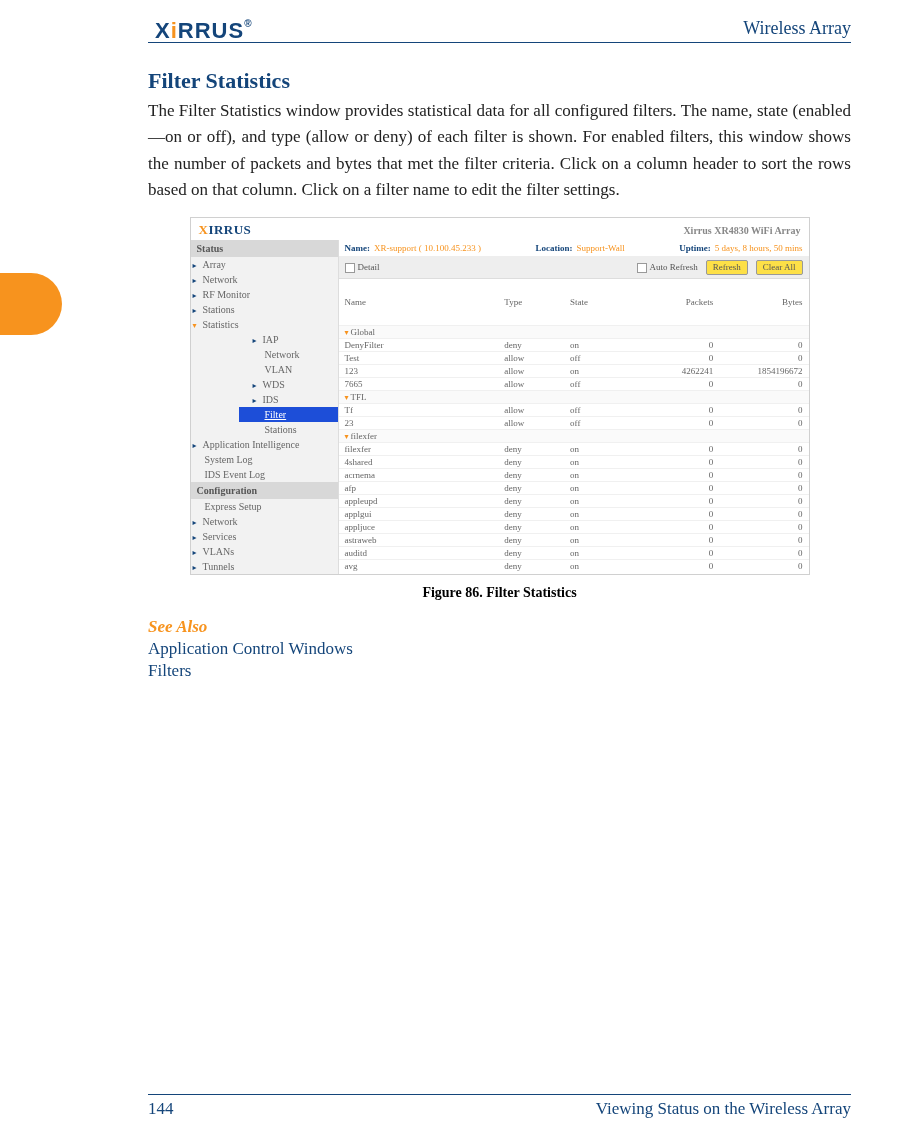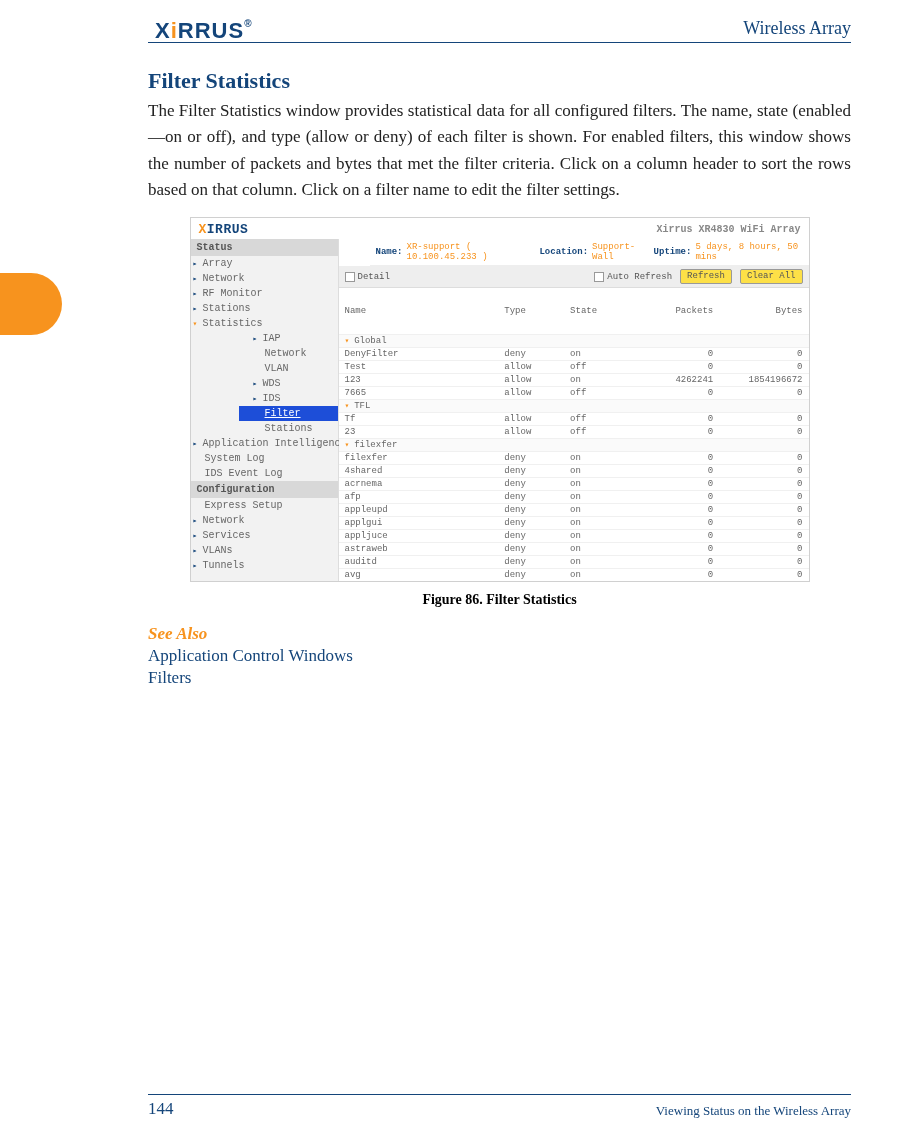--- a/index.html
+++ b/index.html
@@ -90,28 +90,28 @@
     bottom: 42px; left: 148px; right: 50px;
   }
   .footer-left {
     position: absolute;
     bottom: 18px; left: 148px;
     color: #14457a; font-size: 17px;
   }
   .footer-right {
     position: absolute;
     bottom: 18px; right: 50px;
-    color: #14457a; font-size: 13px;
+    color: #14457a; font-size: 17px;
   }
 
   
   .shot {
     width: 620px;
     border: 1px solid #d0d0d0;
-    font-family: Liberation Mono, monospace;
+    font-family: Liberation Serif, serif;
     font-size: 10px;
     color: #555;
     background:#fff;
   }
   .shot-top {
     display:flex; justify-content:space-between; align-items:center;
     padding: 4px 8px 2px 8px;
   }
   .shot-top .s-logo { font-weight:900; font-size:13px; color:#f7931e; letter-spacing:0.5px;}
   .shot-top .s-logo span { color:#14457a; }
@@ -138,21 +138,20 @@
   }
   .sbar .item.sub { padding-left: 26px; margin-left: 48px; }
   .sbar .item.sel { background:#1d4ed8; color:#fff; text-decoration:underline;}
   .main {
     flex:1; padding:0;
   }
   .mrow1 {
     display:flex; gap:4px; padding:3px 6px;
     font-size:9px; color:#888; align-items:center; flex-wrap:nowrap;
     border-bottom:1px solid #eee;
-    margin-left:31px;
   }
   .mrow1 b { color:#14457a; font-weight:bold;}
   .mrow1 .or { color:#f7931e; }
   .mrow2 {
     display:flex; align-items:center; padding:3px 6px;
     background:#eee; border-bottom:1px solid #ddd; font-size:9px; gap:8px;
   }
   .mrow2 .spacer { flex:1; }
   .ck { width:10px; height:10px; border:1px solid #999; display:inline-block; vertical-align:middle; margin-right:3px; background:#fff;}
   .btn { border:1px solid #999; background:#fde047; padding:0 6px; font-size:9px; border-radius:2px; line-height:13px; display:inline-block;}

